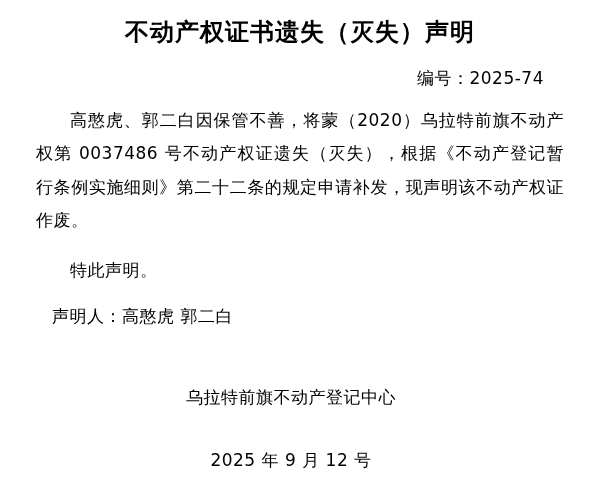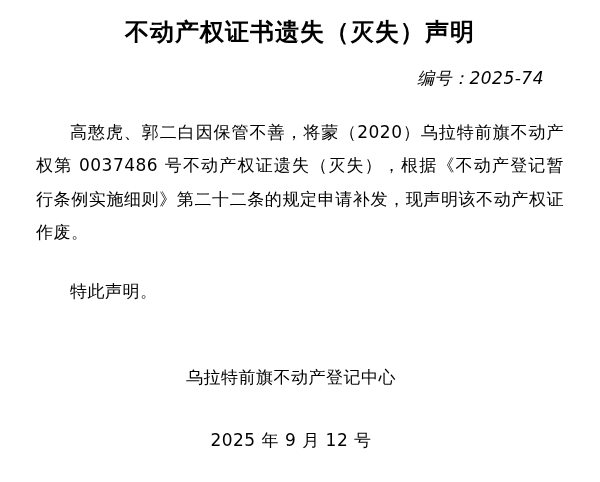--- a/index.html
+++ b/index.html
@@ -29,28 +29,27 @@
     margin-bottom: 0;
     line-height: 1.3;
     font-family: "DejaVu Serif", serif;
   }
   .doc-number {
     text-align: right;
     font-size: 17px;
     margin-top: 20px;
     margin-right: 28px;
     letter-spacing: 0.5px;
-    font-style: italic;
   }
   .body-para {
     font-size: 17px;
     line-height: 1.95;
     text-align: justify;
     text-justify: inter-ideograph;
-    margin-top: 26px;
+    margin-top: 14px;
     letter-spacing: 0.5px;
     padding: 0 8px;
   }
   .body-para.indent {
     text-indent: 2em;
   }
   .para-gap {
   }
   .declarant {
     font-size: 17px;
@@ -79,19 +78,20 @@
 <div class="page">
 
   <h1 class="doc-title">不动产权证书遗失（灭失）声明</h1>
 
   <div class="doc-number">编号：2025-74</div>
 
   <p class="body-para indent">高憨虎、郭二白因保管不善，将蒙（2020）乌拉特前旗不动产权第 0037486 号不动产权证遗失（灭失），根据《不动产登记暂行条例实施细则》第二十二条的规定申请补发，现声明该不动产权证作废。</p>
 
   <p class="body-para indent para-gap">特此声明。</p>
 
+  <div class="declarant">声明人：高憨虎 郭二白</div>
 
   <div class="signature-block">
     <div class="signature-org">乌拉特前旗不动产登记中心</div>
     <div class="signature-date">2025 年 9 月 12 号</div>
   </div>
 
 </div>
 
 </body></html>

